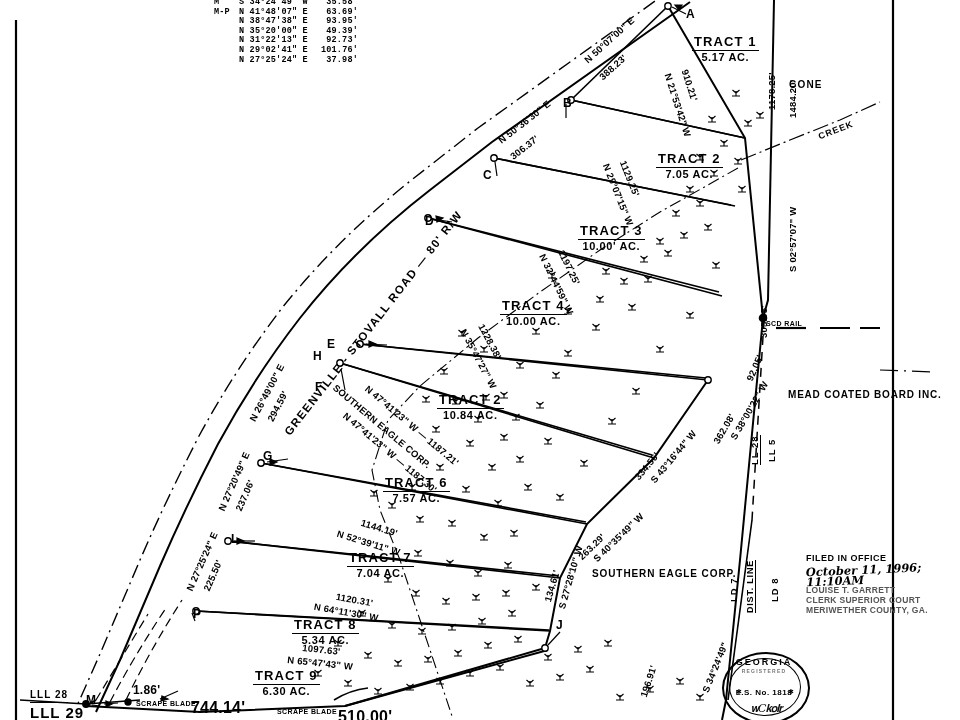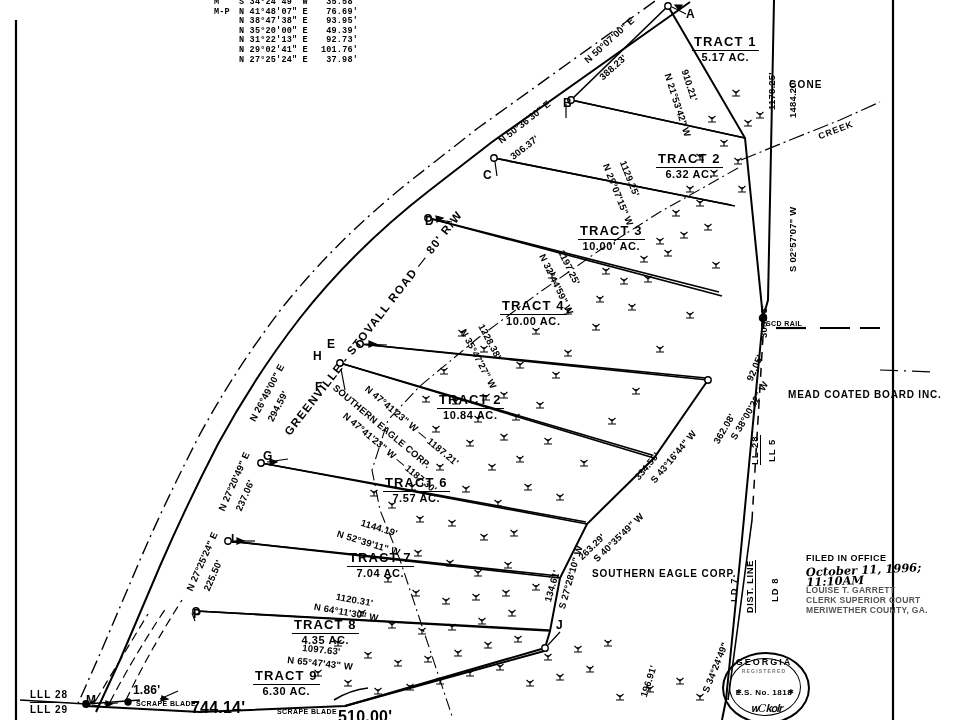--- a/index.html
+++ b/index.html
@@ -326,21 +326,21 @@
     <table>
       <tbody>
         <tr>
           <td class="c1">M</td>
           <td class="c2">S 34°24'49" W</td>
           <td class="c3">35.58'</td>
         </tr>
         <tr>
           <td class="c1">M-P</td>
           <td class="c2">N 41°48'07" E</td>
-          <td class="c3">76.69'</td>
+          <td class="c3">63.69'</td>
         </tr>
         <tr>
           <td class="c1"></td>
           <td class="c2">N 38°47'38" E</td>
           <td class="c3">93.95'</td>
         </tr>
         <tr>
           <td class="c1"></td>
           <td class="c2">N 35°20'00" E</td>
           <td class="c3">49.39'</td>
@@ -378,21 +378,21 @@
   <div class="lbl pt" style="left:193px;top:608px;">P</div>
   <div class="lbl pt" style="left:86px;top:694px;">M</div>
   <div class="lbl pt" style="left:556px;top:619px;">J</div>
 
   <div class="lbl tract" style="left:692px;top:33px;">
     <div class="tname">TRACT 1</div>
     <div class="tac">5.17 AC.</div>
   </div>
   <div class="lbl tract" style="left:656px;top:150px;">
     <div class="tname">TRACT 2</div>
-    <div class="tac">6.32 AC.</div>
+    <div class="tac">7.05 AC.</div>
   </div>
   <div class="lbl tract" style="left:578px;top:222px;">
     <div class="tname">TRACT 3</div>
     <div class="tac">10.00' AC.</div>
   </div>
   <div class="lbl tract" style="left:500px;top:297px;">
     <div class="tname">TRACT 4</div>
     <div class="tac">10.00 AC.</div>
   </div>
   <div class="lbl tract" style="left:437px;top:391px;">
@@ -402,21 +402,21 @@
   <div class="lbl tract" style="left:383px;top:474px;">
     <div class="tname">TRACT 6</div>
     <div class="tac">7.57 AC.</div>
   </div>
   <div class="lbl tract" style="left:347px;top:549px;">
     <div class="tname">TRACT 7</div>
     <div class="tac">7.04 AC.</div>
   </div>
   <div class="lbl tract" style="left:292px;top:616px;">
     <div class="tname">TRACT 8</div>
-    <div class="tac">4.35 AC.</div>
+    <div class="tac">5.34 AC.</div>
   </div>
   <div class="lbl tract" style="left:253px;top:667px;">
     <div class="tname">TRACT 9</div>
     <div class="tac">6.30 AC.</div>
   </div>
 
   <div class="rot dim" style="left:582px;top:57px;transform:rotate(-42deg);">N 50°07'00" E</div>
   <div class="rot dim" style="left:597px;top:74px;transform:rotate(-42deg);">388.23'</div>
 
   <div class="rot dim" style="left:496px;top:137px;transform:rotate(-38deg);">N 50°36'30" E</div>
@@ -479,21 +479,21 @@
   <div class="lbl anno" style="left:592px;top:569px;font-size:10px;letter-spacing:.9px;">SOUTHERN EAGLE CORP.</div>
   <div class="lbl anno" style="left:788px;top:390px;font-size:10px;letter-spacing:.8px;">MEAD  COATED BOARD INC.</div>
   <div class="lbl anno" style="left:789px;top:80px;font-size:10px;letter-spacing:1.2px;">CONE</div>
   <div class="rot anno" style="left:817px;top:132px;font-size:9px;transform:rotate(-21deg);">CREEK</div>
   <div class="lbl tiny" style="left:766px;top:320px;">SCD RAIL</div>
   <div class="lbl tiny" style="left:136px;top:700px;">SCRAPE BLADE</div>
   <div class="lbl tiny" style="left:277px;top:708px;">SCRAPE BLADE</div>
 
   <div class="lbl anno" style="left:30px;top:690px;font-size:10px;letter-spacing:1px;
        border-bottom:1.3px solid #000;padding-bottom:1px;">LLL 28</div>
-  <div class="lbl anno" style="left:30px;top:705px;font-size:10px;letter-spacing:1px;">LLL 29</div>
+  <div class="lbl anno" style="left:30px;top:705px;font-size:15px;letter-spacing:1px;">LLL 29</div>
 
   <div class="rot anno" style="left:749px;top:465px;font-size:9.5px;letter-spacing:1px;
        transform:rotate(-90deg);border-bottom:1.2px solid #000;">LL 28</div>
   <div class="rot anno" style="left:766px;top:462px;font-size:9.5px;letter-spacing:1px;
        transform:rotate(-90deg);">LL 5</div>
 
   <div class="rot anno" style="left:728px;top:602px;font-size:9.5px;letter-spacing:1px;
        transform:rotate(-90deg);">LD 7</div>
   <div class="rot anno" style="left:745px;top:613px;font-size:9px;letter-spacing:.8px;
        transform:rotate(-90deg);border-bottom:1.2px solid #000;">DIST. LINE</div>

